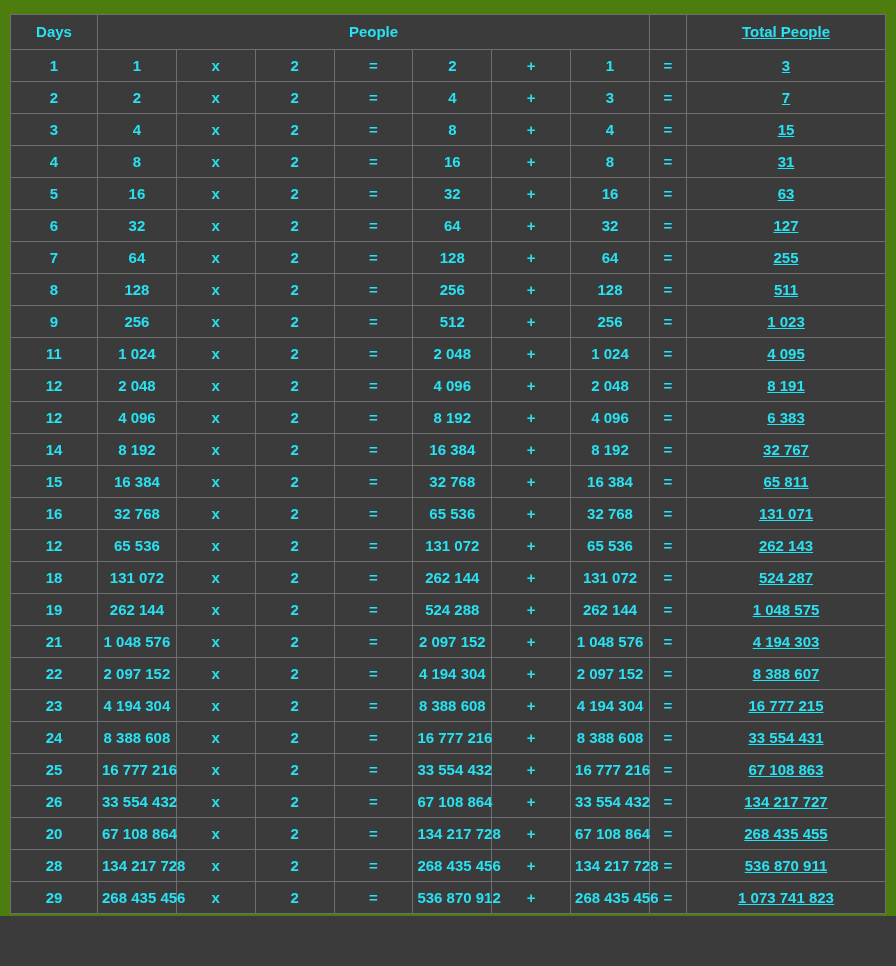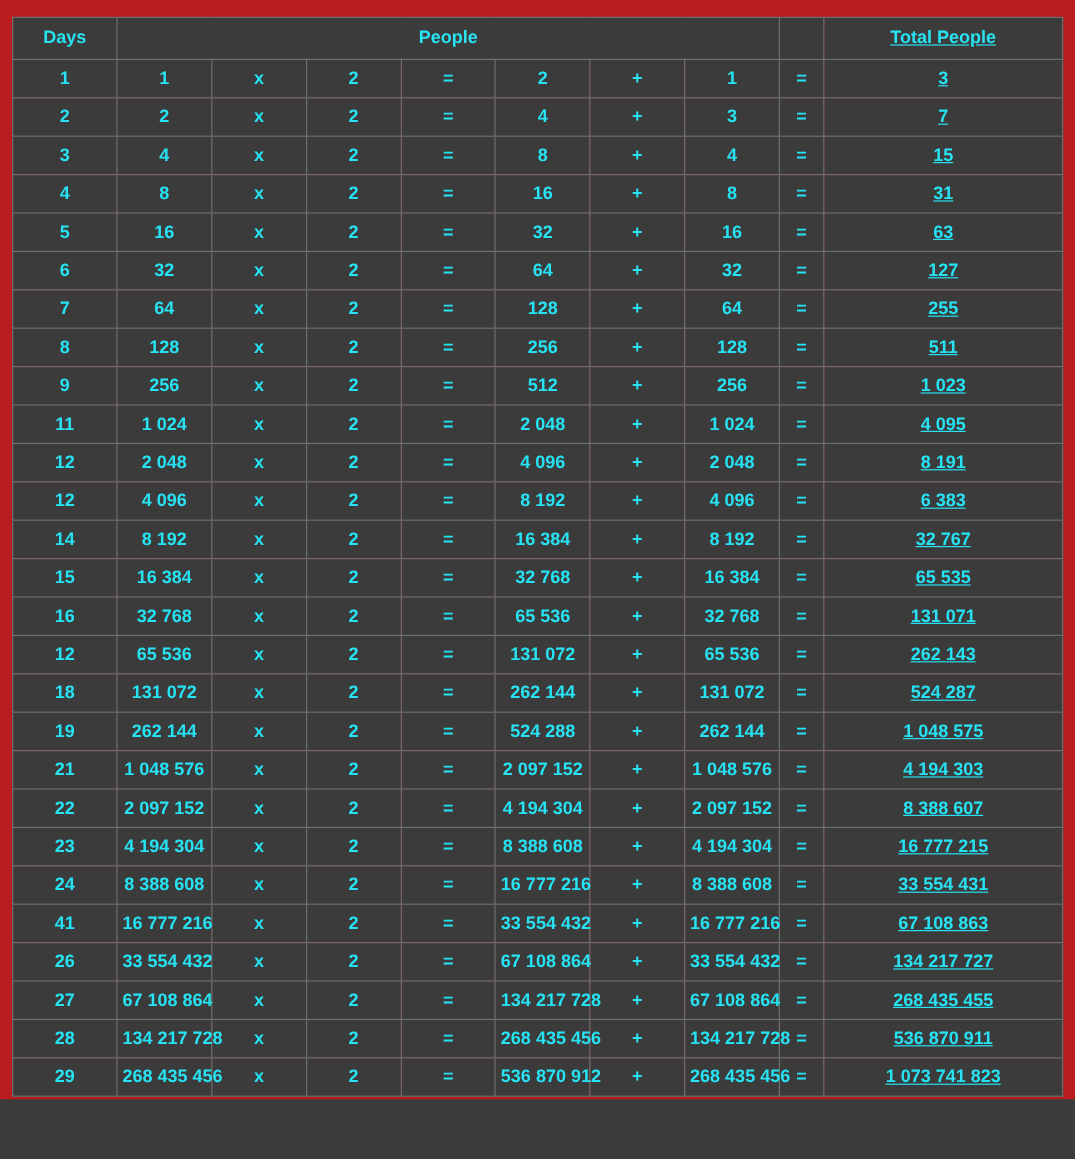--- a/index.html
+++ b/index.html
@@ -11,21 +11,21 @@
     overflow: hidden;
   }
   body {
     font-family: "Liberation Sans", sans-serif;
   }
   .sheet {
     width: 896px;
     height: 916px;
     box-sizing: border-box;
     padding: 14px 10px 10px 10px;
-    background: #b91c1c;
+    background: #4d7c0f;
   }
   table.grid {
     border-collapse: collapse;
     width: 876px;
     table-layout: fixed;
   }
   table.grid td, table.grid th {
     border: 1px solid #6e6e6e;
     color: #27e2f2;
     font-weight: bold;
@@ -227,21 +227,21 @@
         <tr>
           <td class="c-days num-right">15</td>
           <td class="c-base">16 384</td>
           <td class="c-op">x</td>
           <td class="c-mult">2</td>
           <td class="c-eq">=</td>
           <td class="c-prod">32 768</td>
           <td class="c-plus">+</td>
           <td class="c-prev">16 384</td>
           <td class="c-eq2">=</td>
-          <td class="c-total">65 535</td>
+          <td class="c-total">65 811</td>
         </tr>
         <tr>
           <td class="c-days num-right">16</td>
           <td class="c-base">32 768</td>
           <td class="c-op">x</td>
           <td class="c-mult">2</td>
           <td class="c-eq">=</td>
           <td class="c-prod">65 536</td>
           <td class="c-plus">+</td>
           <td class="c-prev">32 768</td>
@@ -326,21 +326,21 @@
           <td class="c-op">x</td>
           <td class="c-mult">2</td>
           <td class="c-eq">=</td>
           <td class="c-prod">16 777 216</td>
           <td class="c-plus">+</td>
           <td class="c-prev">8 388 608</td>
           <td class="c-eq2">=</td>
           <td class="c-total">33 554 431</td>
         </tr>
         <tr>
-          <td class="c-days num-right">41</td>
+          <td class="c-days num-right">25</td>
           <td class="c-base">16 777 216</td>
           <td class="c-op">x</td>
           <td class="c-mult">2</td>
           <td class="c-eq">=</td>
           <td class="c-prod">33 554 432</td>
           <td class="c-plus">+</td>
           <td class="c-prev">16 777 216</td>
           <td class="c-eq2">=</td>
           <td class="c-total">67 108 863</td>
         </tr>
@@ -350,21 +350,21 @@
           <td class="c-op">x</td>
           <td class="c-mult">2</td>
           <td class="c-eq">=</td>
           <td class="c-prod">67 108 864</td>
           <td class="c-plus">+</td>
           <td class="c-prev">33 554 432</td>
           <td class="c-eq2">=</td>
           <td class="c-total">134 217 727</td>
         </tr>
         <tr>
-          <td class="c-days num-right">27</td>
+          <td class="c-days num-right">20</td>
           <td class="c-base">67 108 864</td>
           <td class="c-op">x</td>
           <td class="c-mult">2</td>
           <td class="c-eq">=</td>
           <td class="c-prod">134 217 728</td>
           <td class="c-plus">+</td>
           <td class="c-prev">67 108 864</td>
           <td class="c-eq2">=</td>
           <td class="c-total">268 435 455</td>
         </tr>

